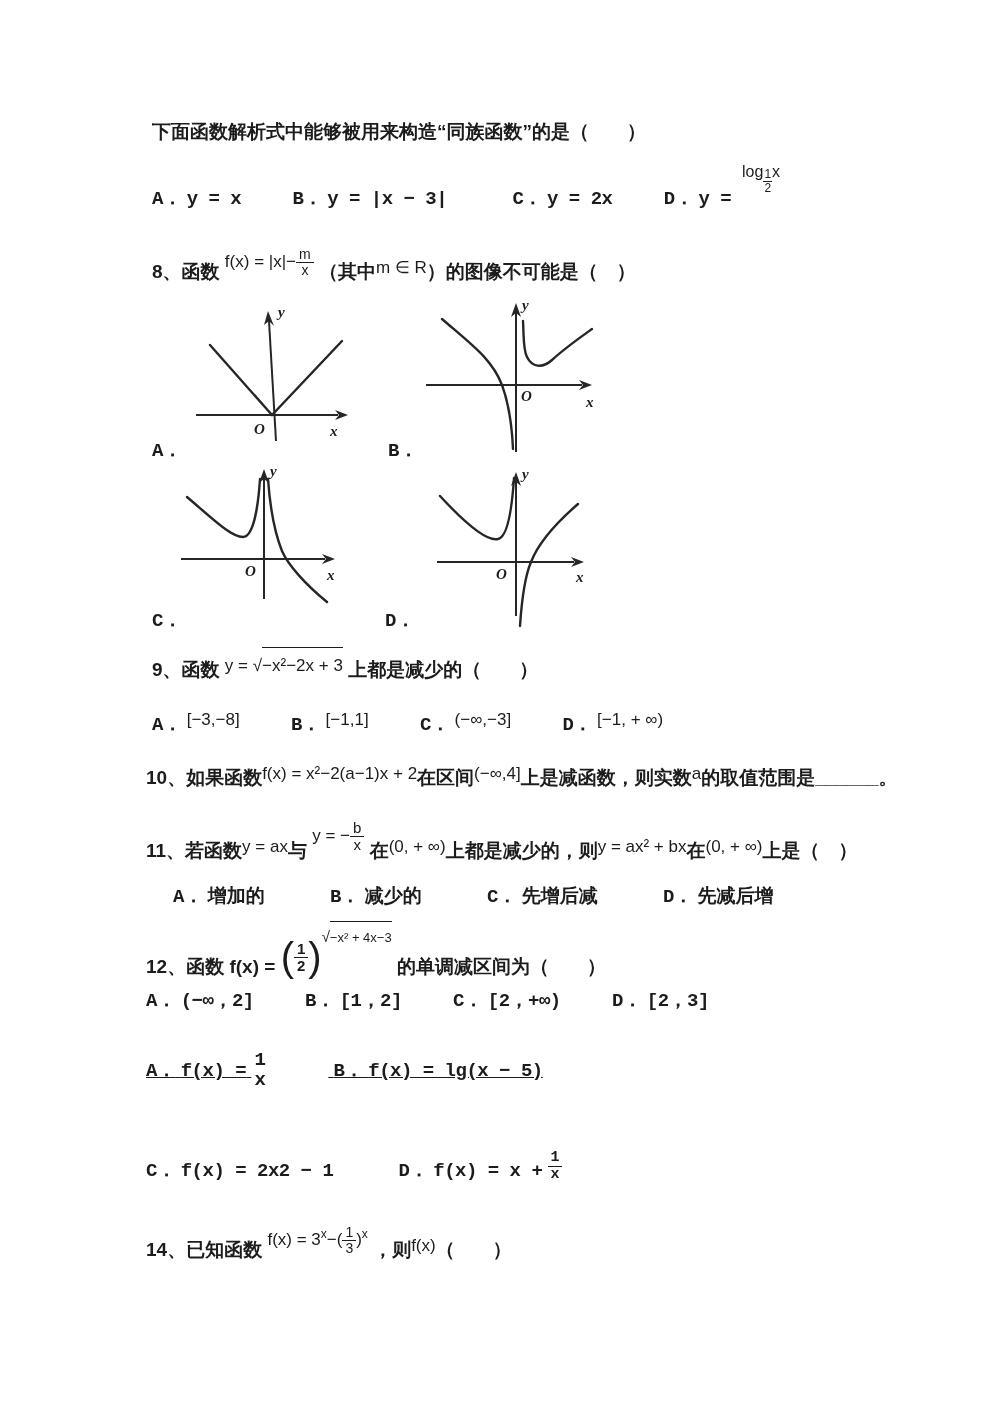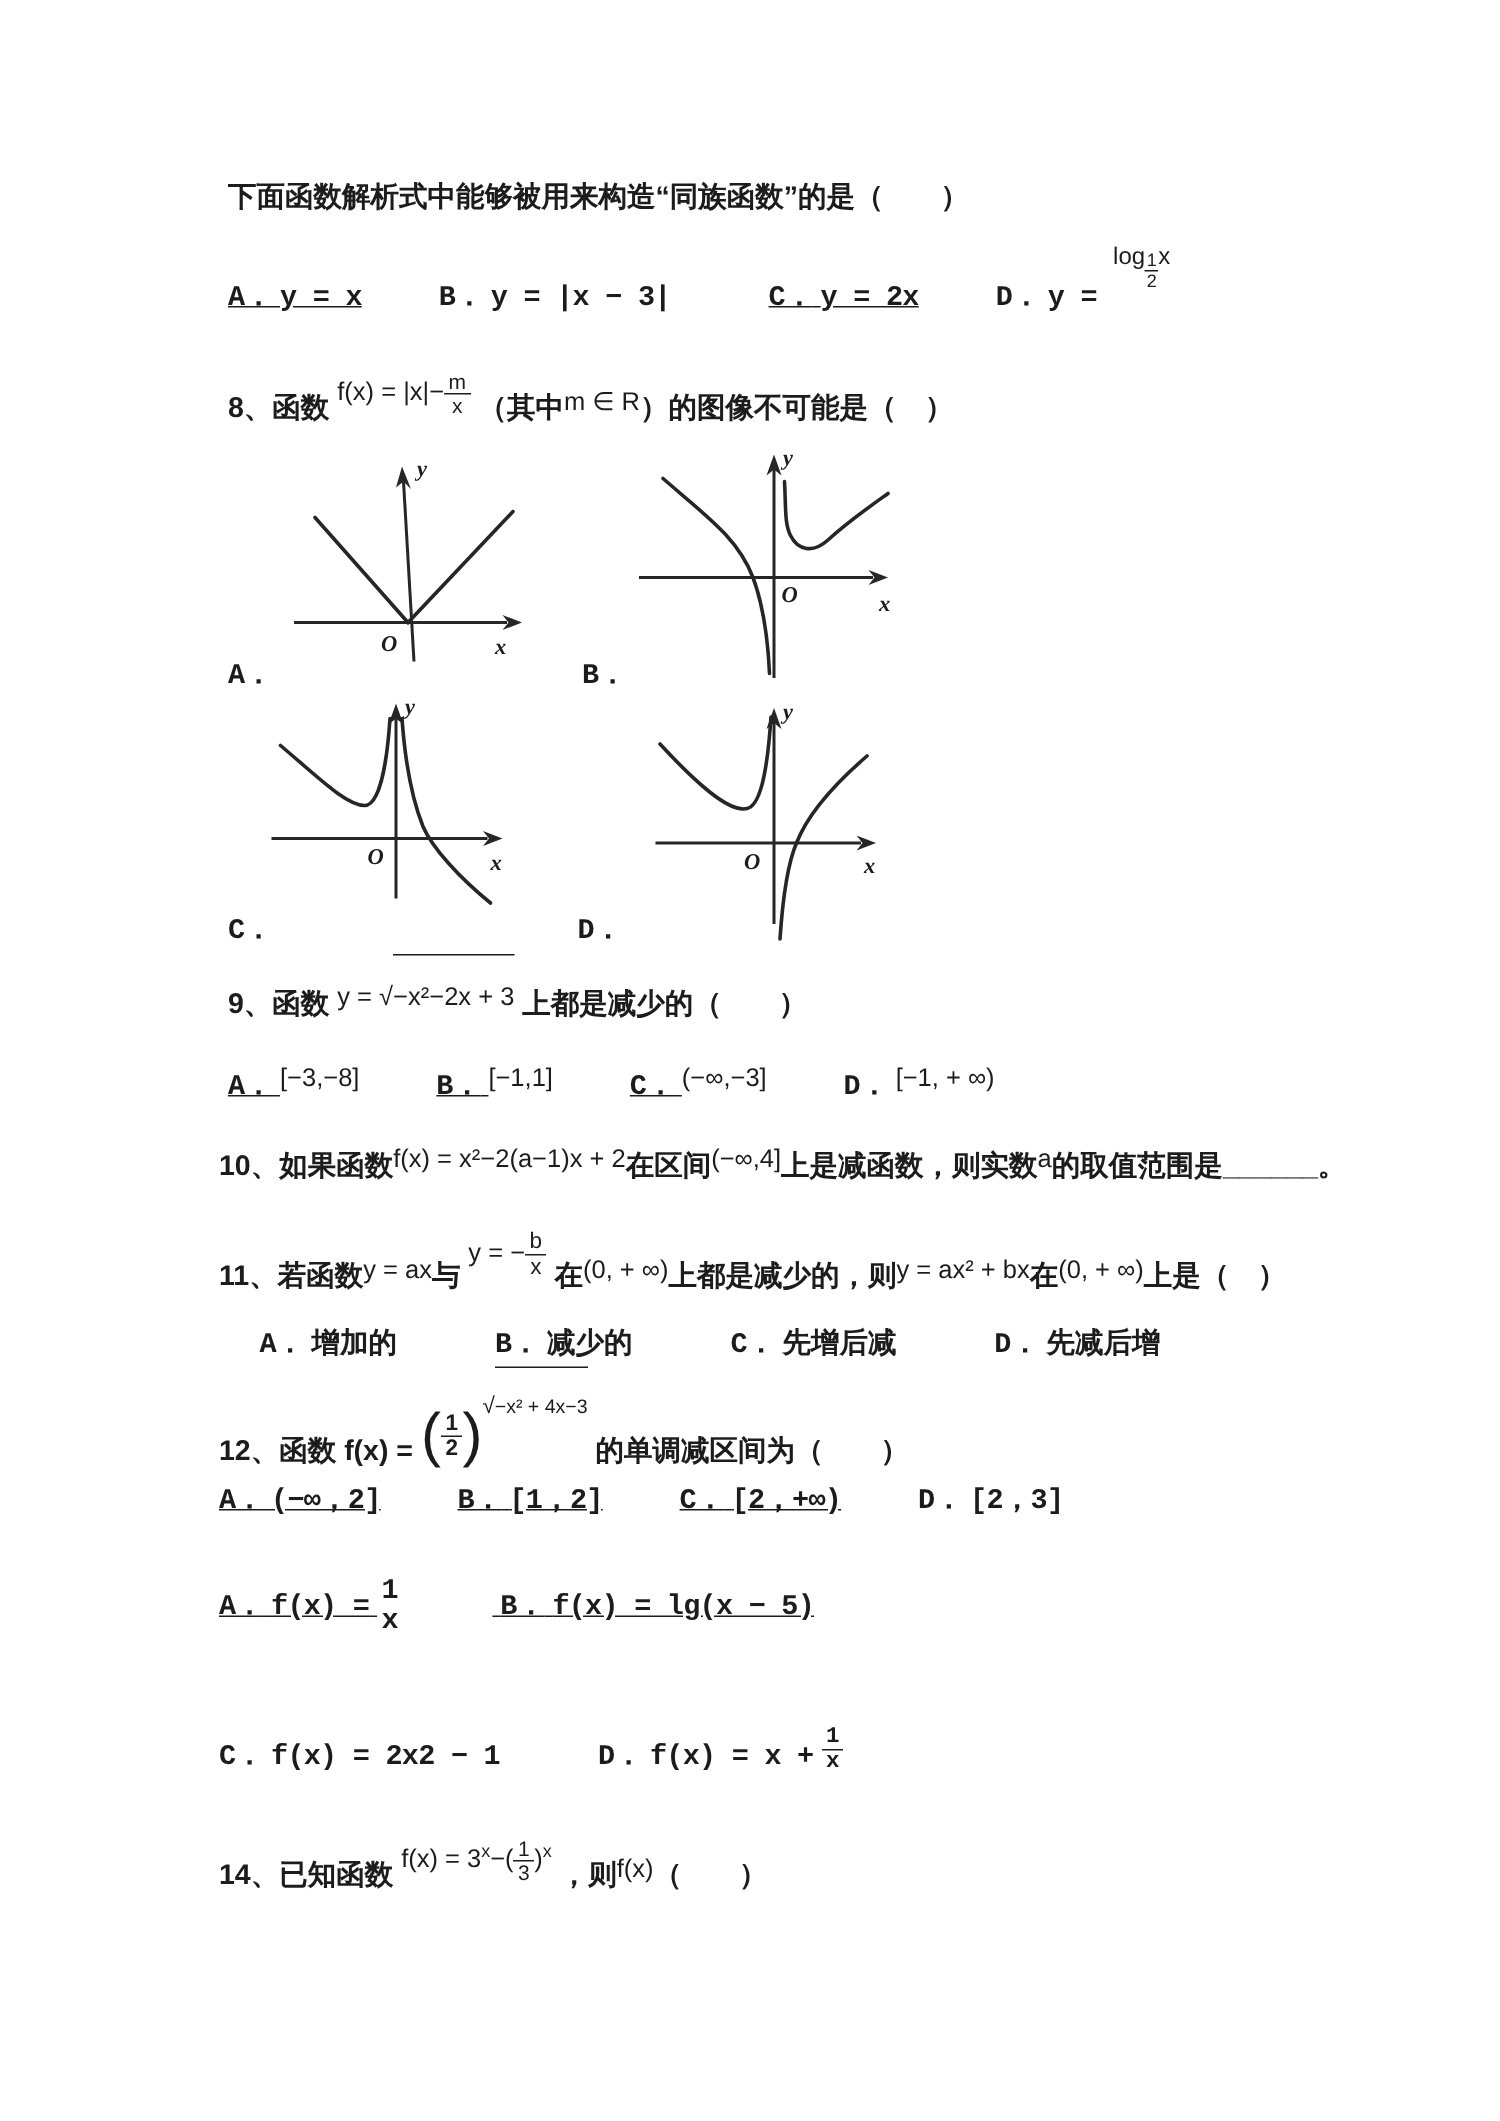--- a/index.html
+++ b/index.html
@@ -10,27 +10,27 @@
   .mlight{font-family:"Liberation Sans",sans-serif;font-weight:500;font-size:17px;letter-spacing:0;}
   .raise{display:inline-block;position:relative;top:-11px;}
   .raise-sm{display:inline-block;position:relative;top:-5px;}
   .raise-lg{display:inline-block;position:relative;top:-16px;}
   .frac{display:inline-block;text-align:center;vertical-align:middle;line-height:1.05;}
   .frac .num{display:block;padding:0 3px;border-bottom:1.8px solid #1c1c1c;}
   .frac .den{display:block;padding:0 3px;}
   .frac.nobar .num{border-bottom:none;}
   .fsm{font-size:15px;}
   .ffsm{font-size:14px;}
-  .ovl{border-top:1.6px solid #1c1c1c;padding-top:18px;}
+  .ovl{border-top:1.6px solid #1c1c1c;padding-top:8px;}
   .sqrtsym{font-weight:400;}
   .loglift{position:relative;top:-27px;display:inline-block;font-size:16px;}
   .tfrac{display:inline-block;text-align:center;vertical-align:-15px;font-size:12px;line-height:1.1;}
   .tfrac .tnum{display:block;border-bottom:1px solid #1c1c1c;padding:0 1px;}
   .tfrac .tden{display:block;}
-  .opt{margin-right:46px;text-decoration:underline;}
+  .opt{margin-right:46px;}
   .optw{margin-right:60px;}
   .bigp{font-size:40px;font-weight:400;vertical-align:middle;line-height:0.9;font-family:"Liberation Sans",sans-serif;}
   .q12exp{display:inline-block;position:relative;top:-20px;font-size:13px;font-weight:500;}
   .q12exp .sq{font-size:15px;}
   .graph{position:absolute;}
   .graph path,.graph line{stroke:#262626;fill:none;}
   .graph .axis{stroke-width:2;}
   .graph .curve{stroke-width:2.4;stroke-linecap:round;}
   .graph .arrow{fill:#262626;stroke:none;}
   .graph text{fill:#1c1c1c;font-family:"Liberation Serif",serif;font-style:italic;font-weight:700;font-size:15px;}

